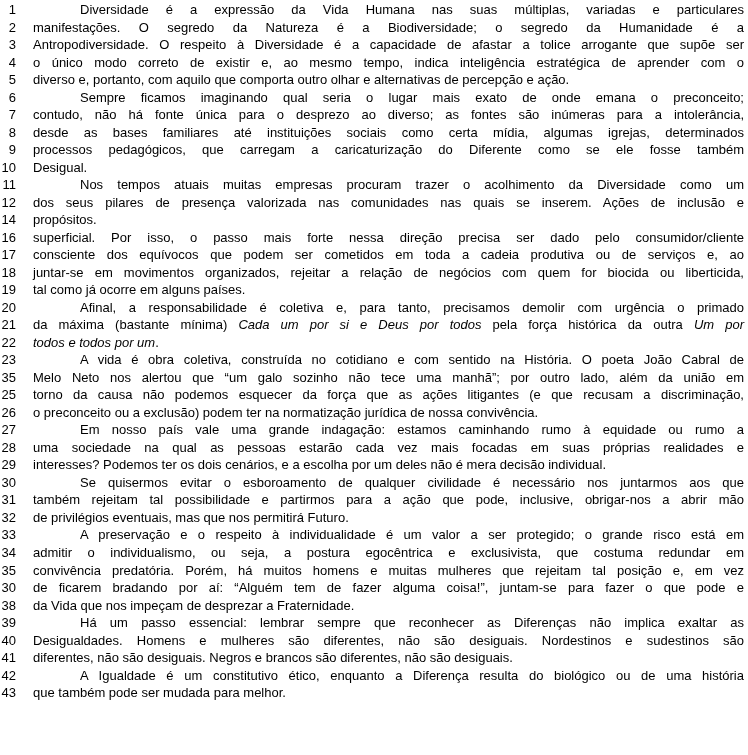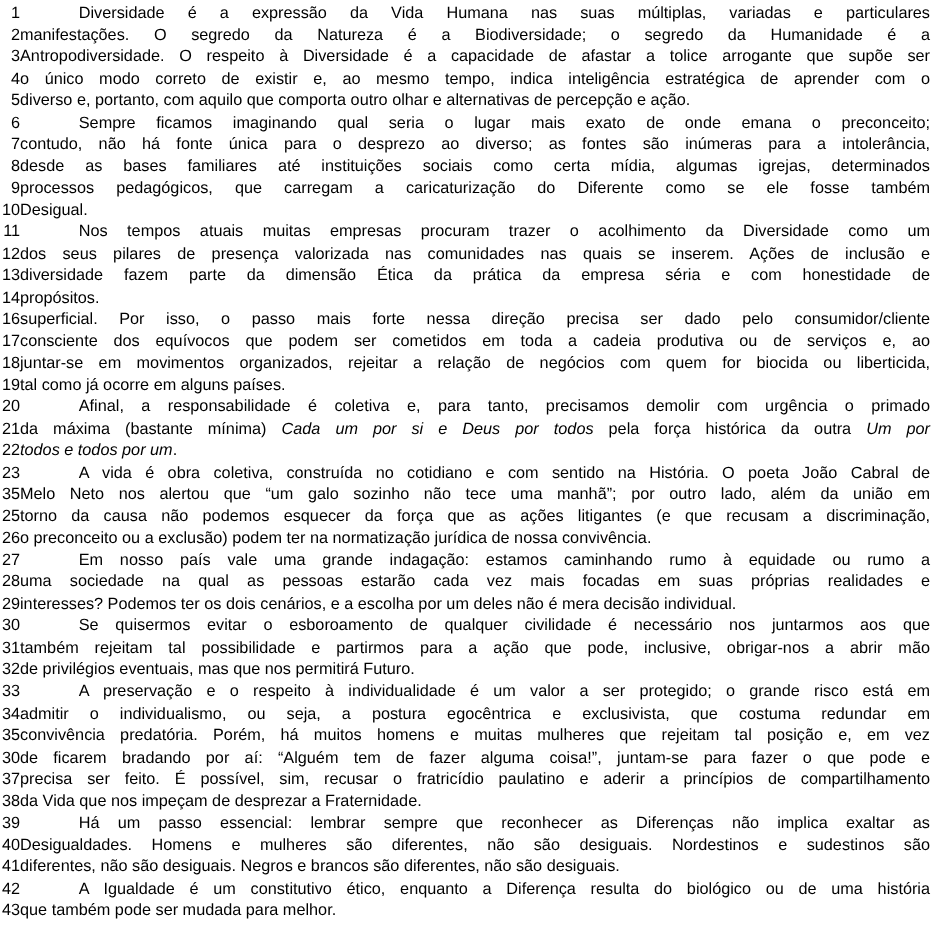--- a/index.html
+++ b/index.html
@@ -28,21 +28,21 @@
   }
   .num {
     flex: none;
     width: 16px;
     text-align: right;
     line-height: 17.53px;
     white-space: nowrap;
   }
   .txt {
     flex: 1;
-    margin-left: 0;
+    margin-left: 17px;
     margin-right: 4px;
     line-height: 17.53px;
     text-align: justify;
     text-align-last: left;
   }
   .txt.j {
     text-align-last: justify;
   }
   .txt.ind {
     text-indent: 47px;
@@ -98,24 +98,20 @@
       </div>
       <div class="line">
         <span class="num">11</span>
         <div class="txt j ind"><span>Nos tempos atuais muitas empresas procuram trazer o acolhimento da Diversidade como um</span></div>
       </div>
       <div class="line">
         <span class="num">12</span>
         <div class="txt j"><span>dos seus pilares de presença valorizada nas comunidades nas quais se inserem. Ações de inclusão e</span></div>
       </div>
       <div class="line">
-        <span class="num">13</span>
-        <div class="txt j"><span>diversidade fazem parte da dimensão Ética da prática da empresa séria e com honestidade de</span></div>
-      </div>
-      <div class="line">
         <span class="num">14</span>
         <div class="txt"><span>propósitos.</span></div>
       </div>
       <div class="line">
         <span class="num">16</span>
         <div class="txt j"><span>superficial. Por isso, o passo mais forte nessa direção precisa ser dado pelo consumidor/cliente</span></div>
       </div>
       <div class="line">
         <span class="num">17</span>
         <div class="txt j"><span>consciente dos equívocos que podem ser cometidos em toda a cadeia produtiva ou de serviços e, ao</span></div>
@@ -188,24 +184,20 @@
         <span class="num">34</span>
         <div class="txt j"><span>admitir o individualismo, ou seja, a postura egocêntrica e exclusivista, que costuma redundar em</span></div>
       </div>
       <div class="line">
         <span class="num">35</span>
         <div class="txt j"><span>convivência predatória. Porém, há muitos homens e muitas mulheres que rejeitam tal posição e, em vez</span></div>
       </div>
       <div class="line">
         <span class="num">30</span>
         <div class="txt j"><span>de ficarem bradando por aí: “Alguém tem de fazer alguma coisa!”, juntam-se para fazer o que pode e</span></div>
-      </div>
-      <div class="line">
-        <span class="num">37</span>
-        <div class="txt j"><span>precisa ser feito. É possível, sim, recusar o fratricídio paulatino e aderir a princípios de compartilhamento</span></div>
       </div>
       <div class="line">
         <span class="num">38</span>
         <div class="txt"><span>da Vida que nos impeçam de desprezar a Fraternidade.</span></div>
       </div>
       <div class="line">
         <span class="num">39</span>
         <div class="txt j ind"><span>Há um passo essencial: lembrar sempre que reconhecer as Diferenças não implica exaltar as</span></div>
       </div>
       <div class="line">

